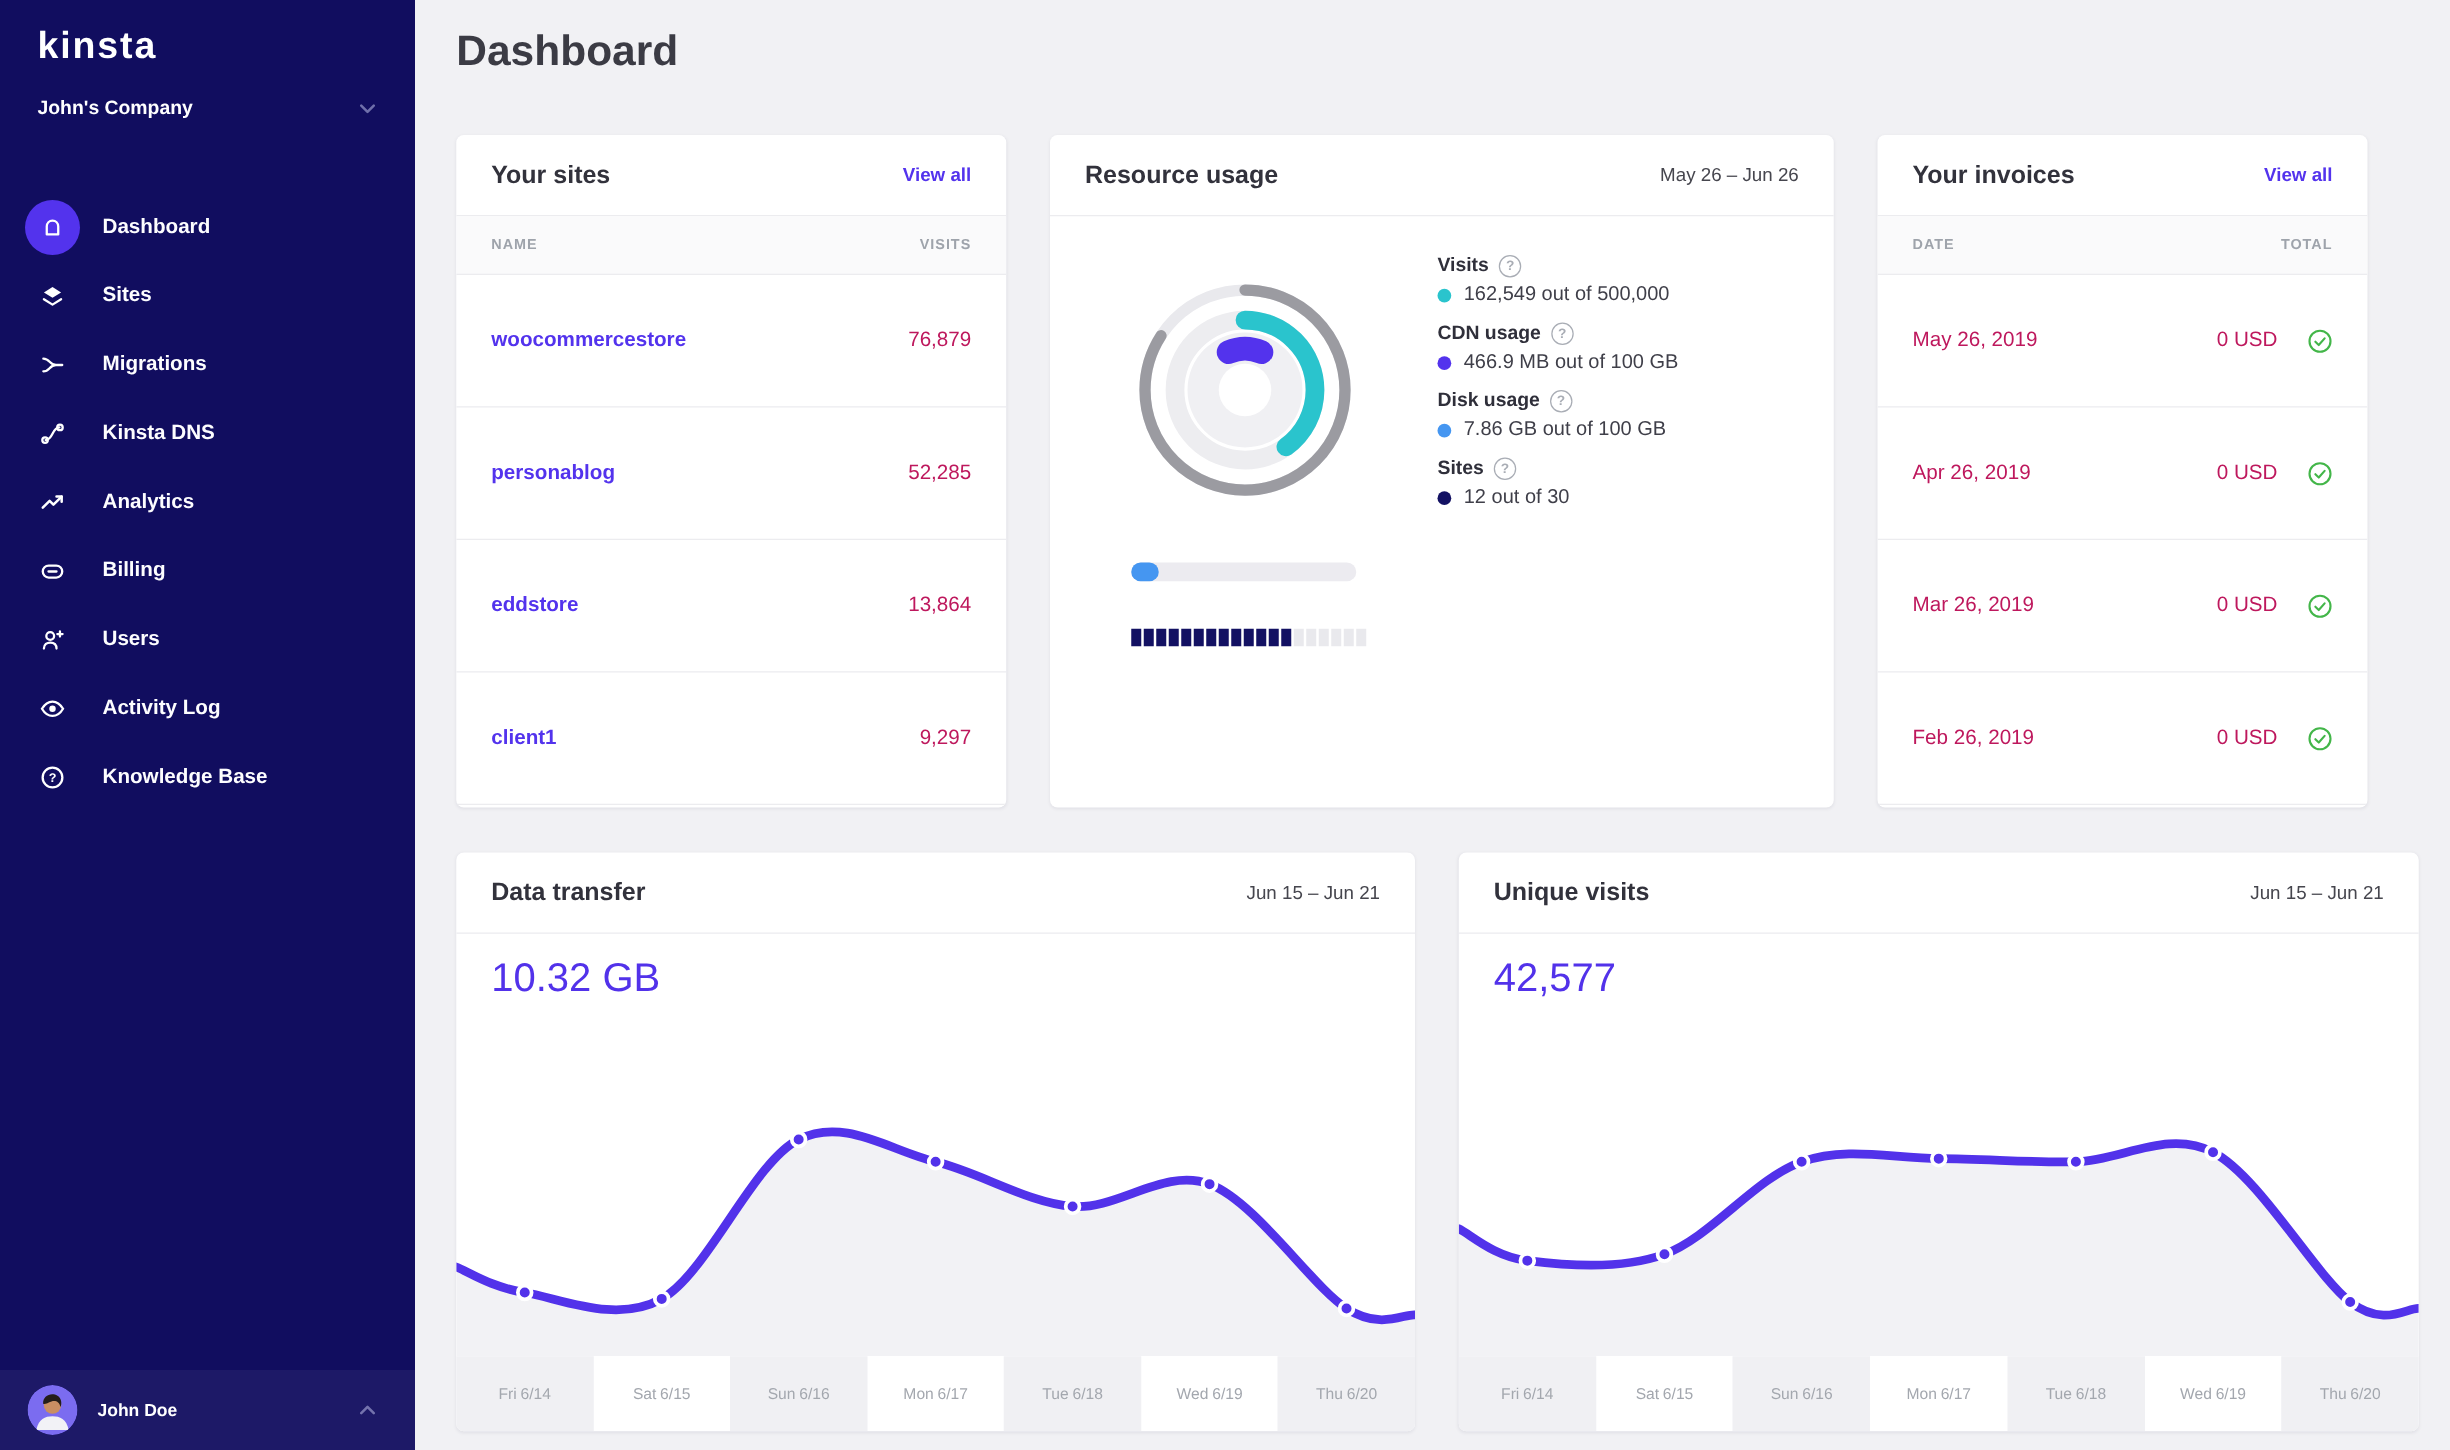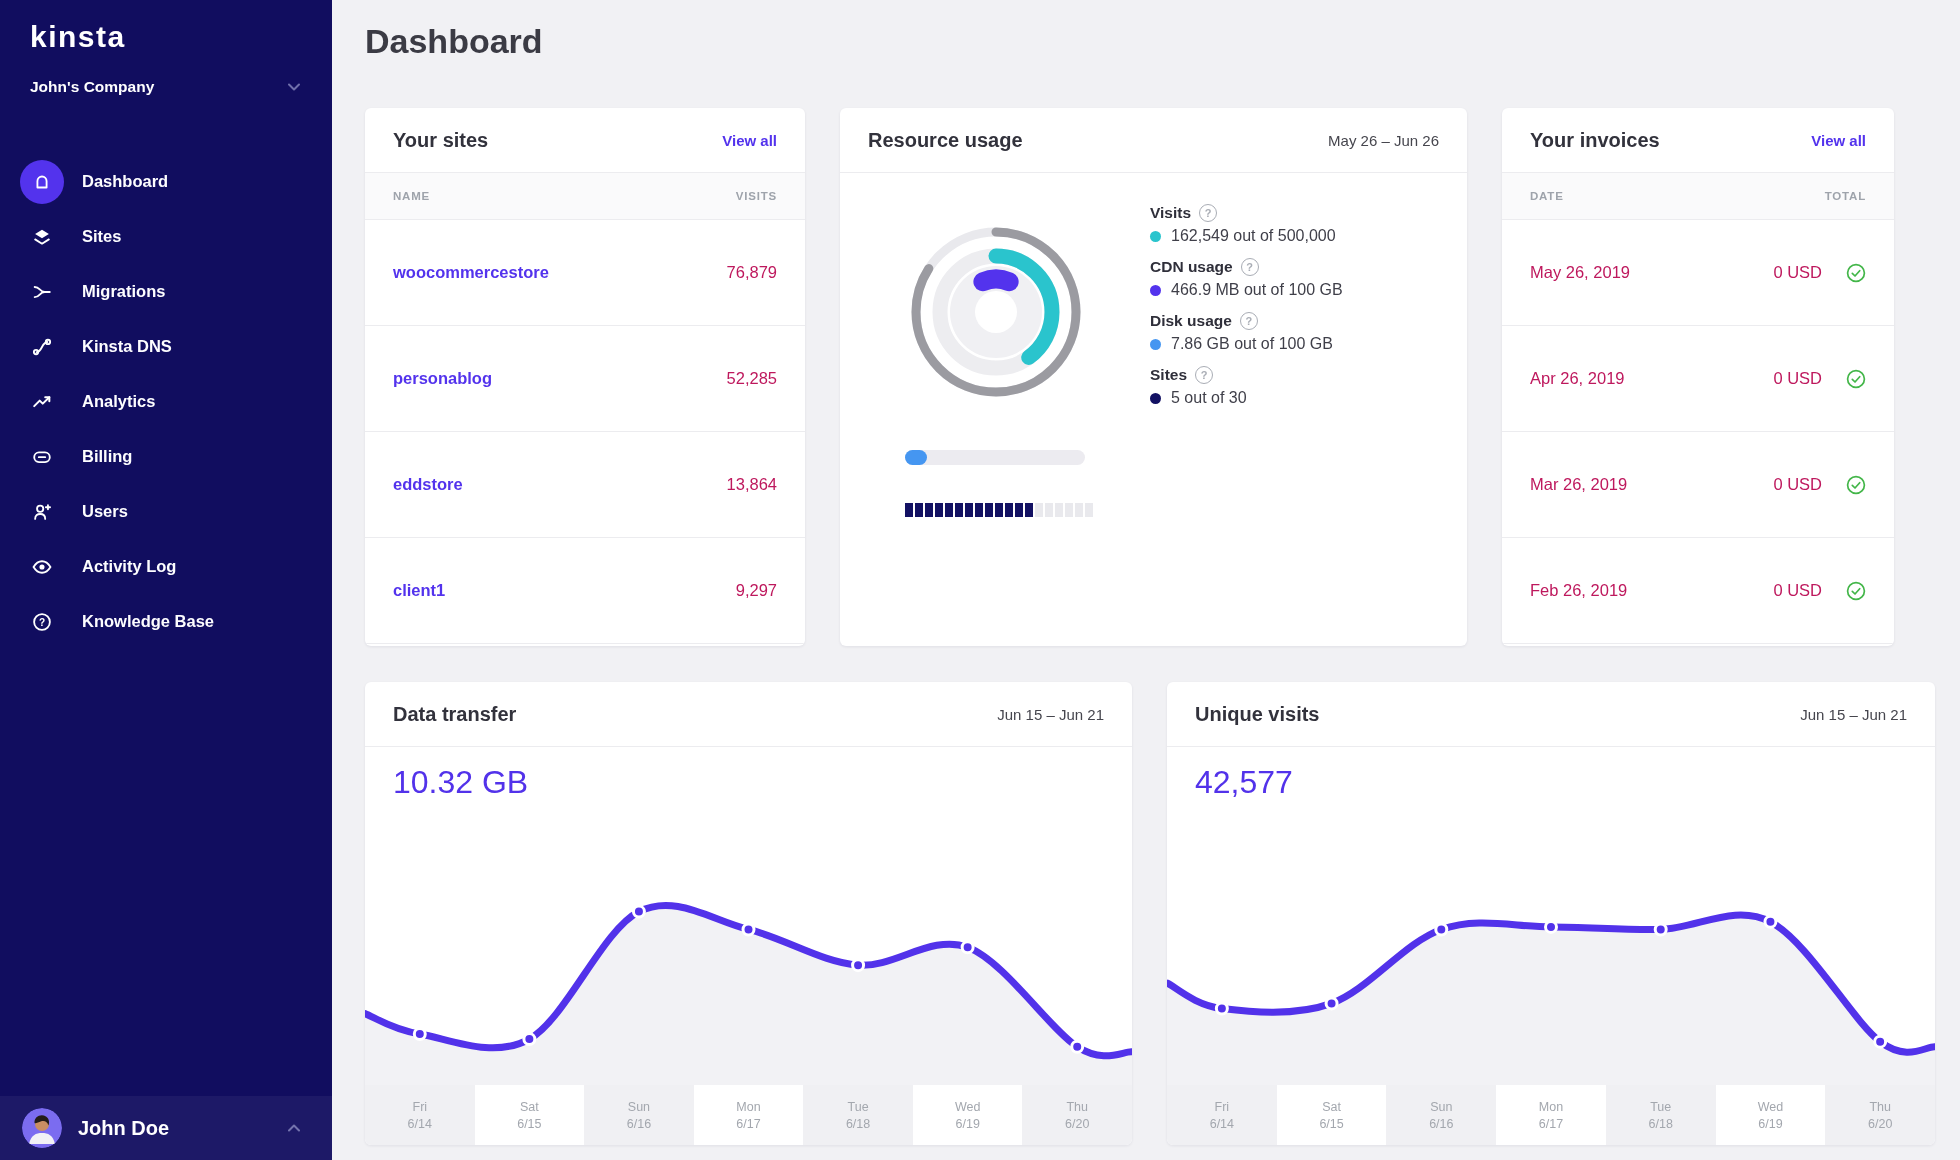--- a/index.html
+++ b/index.html
@@ -10,21 +10,21 @@
   .company-row{position:absolute;left:0;top:78px;width:332px;display:flex;align-items:center;justify-content:space-between;padding:0 30px;box-sizing:border-box;cursor:pointer;}
   .company-label{font-size:15.5px;font-weight:600;color:#fff;}
   .chev{width:16px;height:16px;opacity:.6}
   .nav{position:absolute;left:0;top:154px;width:332px;}
   .nav-item{height:55px;display:flex;align-items:center;padding-left:20px;cursor:pointer;}
   .nav-icon{width:44px;height:44px;display:flex;align-items:center;justify-content:center;border-radius:50%;flex:0 0 44px;}
   .nav-icon.active{background:#5333ed;}
   .nav-icon svg{width:22px;height:22px;}
   .nav-label{margin-left:18px;font-size:16.5px;font-weight:600;color:#fdfdff;}
   .user-row{position:absolute;left:0;bottom:0;width:332px;height:64px;display:flex;align-items:center;padding:0 22px;box-sizing:border-box;background:rgba(255,255,255,0.05);cursor:pointer;}
-  .user-name{margin-left:16px;font-size:20px;font-weight:600;color:#fff;}
+  .user-name{margin-left:16px;font-size:14px;font-weight:600;color:#fff;}
   .user-chev{margin-left:auto;margin-right:8px;}
   
   .main{position:absolute;left:332px;top:0;width:1628px;height:1160px;}
   .page-title{position:absolute;left:33px;top:22px;font-size:34px;font-weight:800;color:#3b3b44;margin:0;}
   .card{position:absolute;background:#fff;border-radius:6px;box-shadow:0 1px 3px rgba(20,20,70,0.08);overflow:hidden;}
   .card-head{height:64px;display:flex;align-items:center;justify-content:space-between;padding:0 28px;border-bottom:1px solid #ececef;}
   .card-title{font-size:20px;font-weight:700;color:#32323c;}
   .view-all{font-size:15px;font-weight:600;color:#5333ed;cursor:pointer;text-decoration:none;}
   .range{font-size:15px;color:#46464e;}
   
@@ -44,21 +44,21 @@
   .stat{margin-bottom:13px;}
   .stat-label-row{display:flex;align-items:center;gap:8px;font-size:15.5px;font-weight:700;color:#2f2f3a;}
   .help{width:16px;height:16px;border:1.5px solid #a9adb5;border-radius:50%;color:#a9adb5;font-size:11px;font-weight:700;display:inline-flex;align-items:center;justify-content:center;cursor:pointer;}
   .help::before{content:"?";}
   .stat-value-row{display:flex;align-items:center;gap:10px;margin-top:5px;font-size:16px;color:#3f3f49;}
   .dot{width:11px;height:11px;border-radius:50%;flex:0 0 11px;}
   
   .big-num{position:absolute;left:28px;top:82px;font-size:32px;font-weight:400;color:#5232ea;}
   .chart-plot{position:absolute;left:0;right:0;top:148px;height:255px;}
   .day-row{position:absolute;left:0;right:0;bottom:0;height:60px;display:flex;}
-  .day-cell{flex:1;display:flex;flex-direction:column;align-items:center;justify-content:center;gap:3px;font-size:12.5px;color:#a3a7ae;}
+  .day-cell{flex:1;display:flex;flex-direction:row;align-items:center;justify-content:center;gap:3px;font-size:12.5px;color:#a3a7ae;}
   .day-cell:nth-child(odd){background:#f0f0f3;}
 </style>
 </head>
 <body>
 
 <aside class="sidebar">
   <div class="logo">kinsta</div>
   <div class="company-row">
     <span class="company-label">John's Company</span>
     <svg class="chev" viewBox="0 0 16 16">
@@ -272,21 +272,21 @@
             <span>7.86 GB out of 100 GB</span>
           </div>
         </div>
         <div class="stat">
           <div class="stat-label-row">
             <span>Sites</span>
             <span class="help"></span>
           </div>
           <div class="stat-value-row">
             <span class="dot" style="background: rgb(19, 17, 99);"></span>
-            <span>5 out of 30</span>
+            <span>12 out of 30</span>
           </div>
         </div>
       </div>
   </section>
 
   <section class="card" style="left:1170px;top:108px;width:392px;height:538px;">
     <div class="card-head">
       <span class="card-title">Your invoices</span>
       <a class="view-all">View all</a>
     </div>

